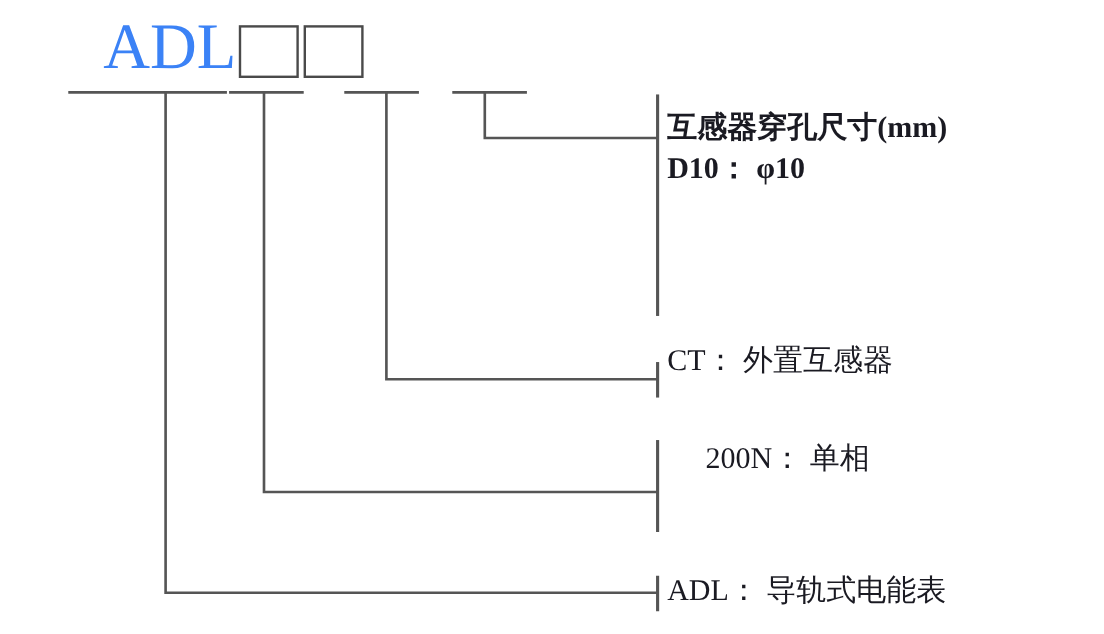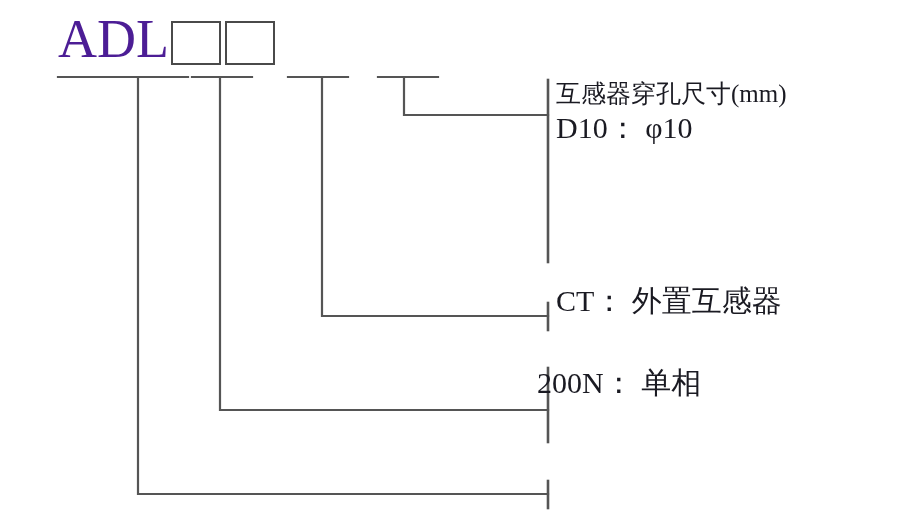--- a/index.html
+++ b/index.html
@@ -22,22 +22,23 @@
     left: 58px;
     top: 8px;
     height: 62px;
     display: flex;
     align-items: center;
     white-space: nowrap;
   }
   .code-text {
     font-size: 54px;
     line-height: 1;
-    color: #4c1d95;
+    color: #3b82f6;
     letter-spacing: 0px;
+    margin-left: 28px;
   }
   .code-box {
     display: inline-block;
     width: 46px;
     height: 40px;
     border: 2px solid #4a4a4a;
     background: #ffffff;
     margin: 0 2px;
     position: relative;
     top: 4px;
@@ -52,32 +53,32 @@
     height: 528px;
   }
 
   
   .label-block {
     position: absolute;
     white-space: nowrap;
     color: #1a1a22;
   }
   .label-line {
-    font-size: 30px;
+    font-size: 25px;
     line-height: 34px;
     height: 34px;
     white-space: pre;
   }
   .label-line.heading {
     font-size: 25px;
   }
 
-  #block-dims  { left: 556px; top: 77px; }
+  #block-dims  { left: 556px; top: 90px; font-weight: bold; }
   #block-ct    { left: 556px; top: 284px; }
-  #block-phase { left: 537px; top: 366px; }
+  #block-phase { left: 588px; top: 366px; }
   #block-adl   { left: 556px; top: 476px; }
 </style>
 </head>
 <body>
 
 <div id="diagram">
 
   <div id="model-code">
     <span class="code-text">ADL</span>
     <span class="code-box"></span>
@@ -113,14 +114,17 @@
   </div>
 
   <div class="label-block" id="block-ct">
     <div class="label-line">CT： 外置互感器</div>
   </div>
 
   <div class="label-block" id="block-phase">
     <div class="label-line">200N： 单相</div>
   </div>
 
+  <div class="label-block" id="block-adl">
+    <div class="label-line">ADL： 导轨式电能表</div>
+  </div>
 
 </div>
 
 </body></html>

